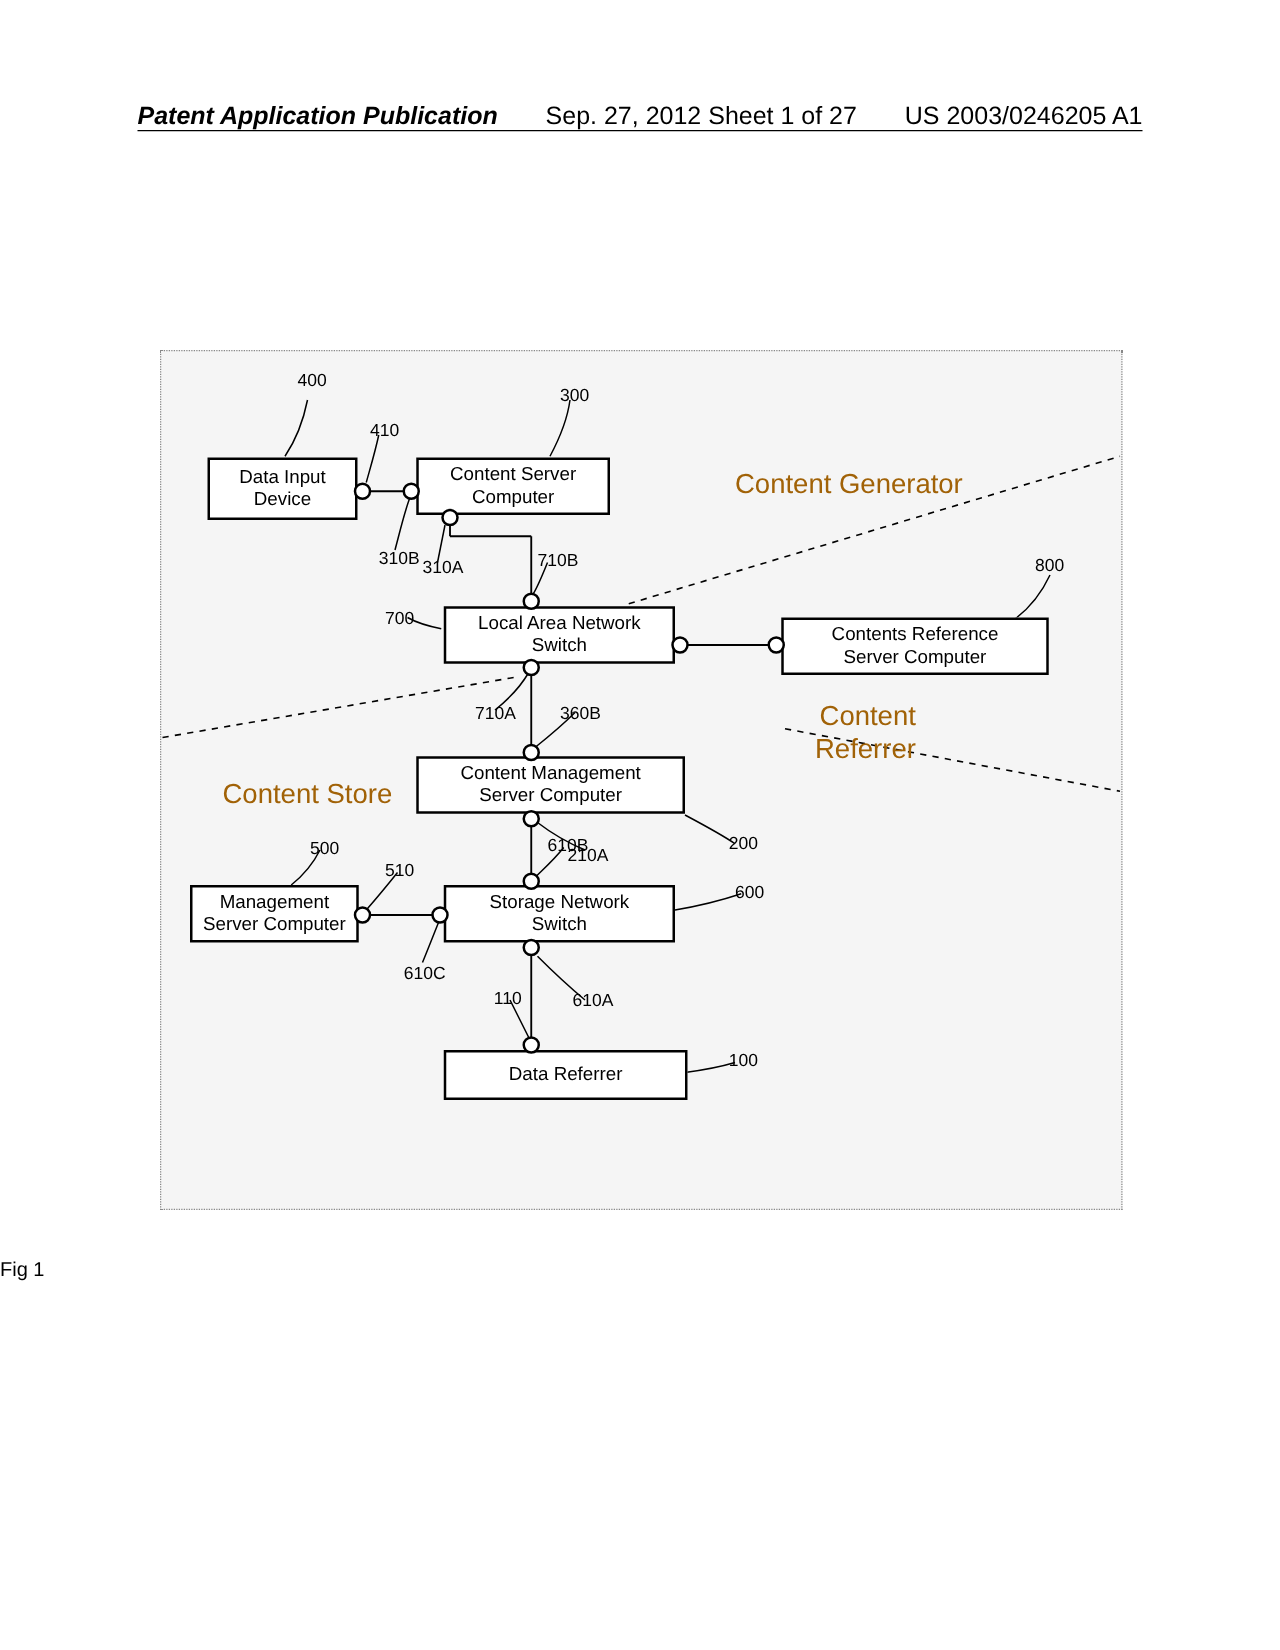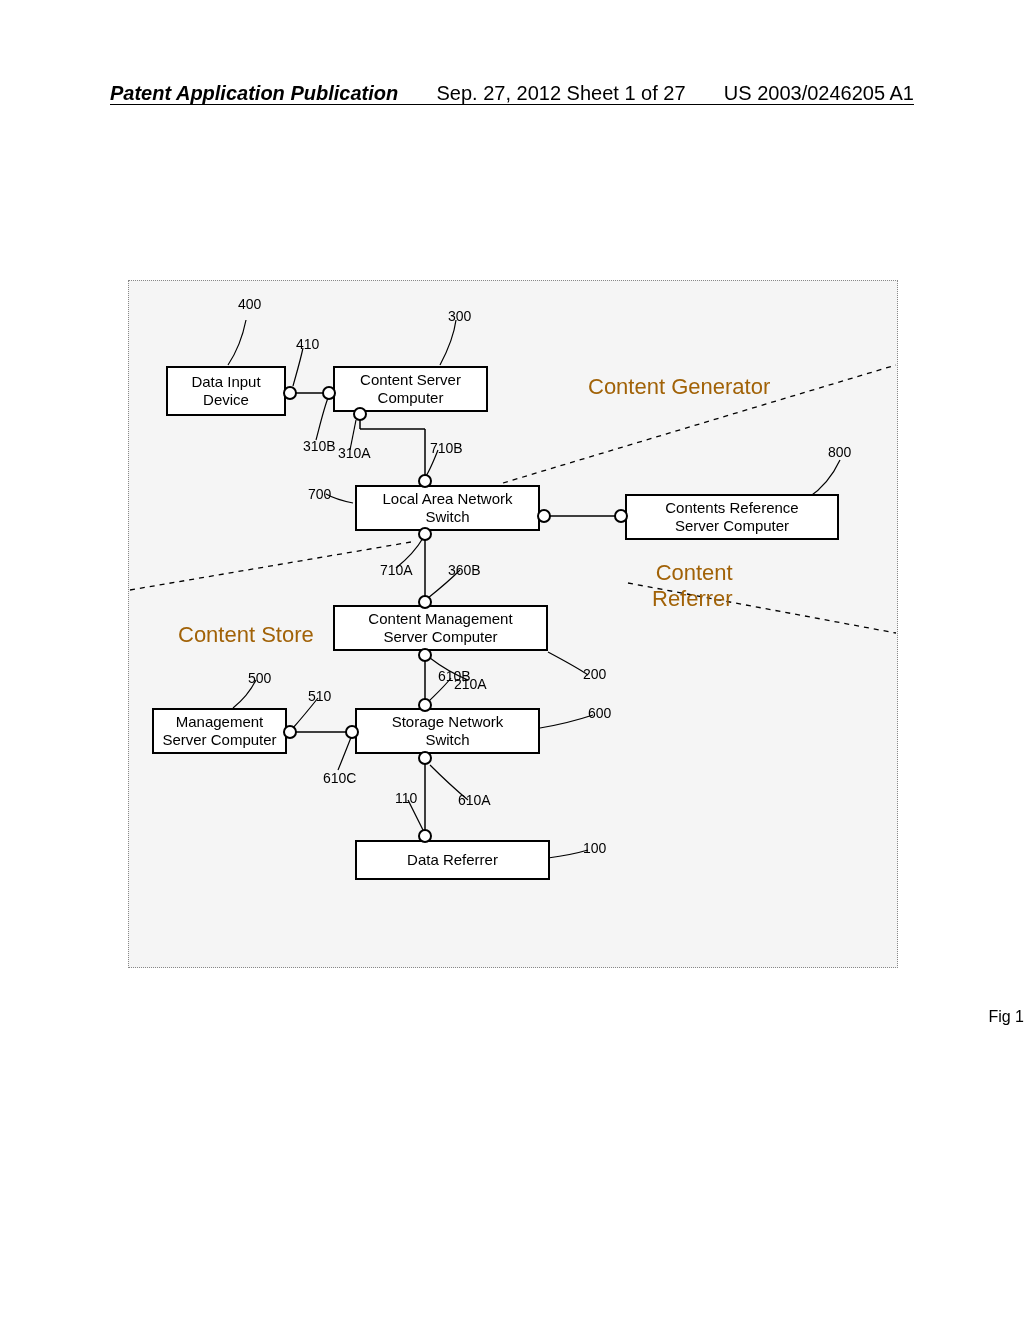--- a/index.html
+++ b/index.html
@@ -98,21 +98,21 @@
     stroke: #000;
     stroke-width: 1.3;
     stroke-dasharray: 5 5;
     fill: none;
   }
   .figcap {
     position: absolute;
     left: 0;
     right: 0;
     top: 1008px;
-    text-align: right;
+    text-align: left;
     font-size: 16px;
   }
 </style>
 </head>
 <body>
 
 <div class="header">
   <span class="h-left">Patent Application Publication</span>
   <span class="h-center">Sep. 27, 2012  Sheet 1 of 27</span>
   <span class="h-right">US 2003/0246205 A1</span>

